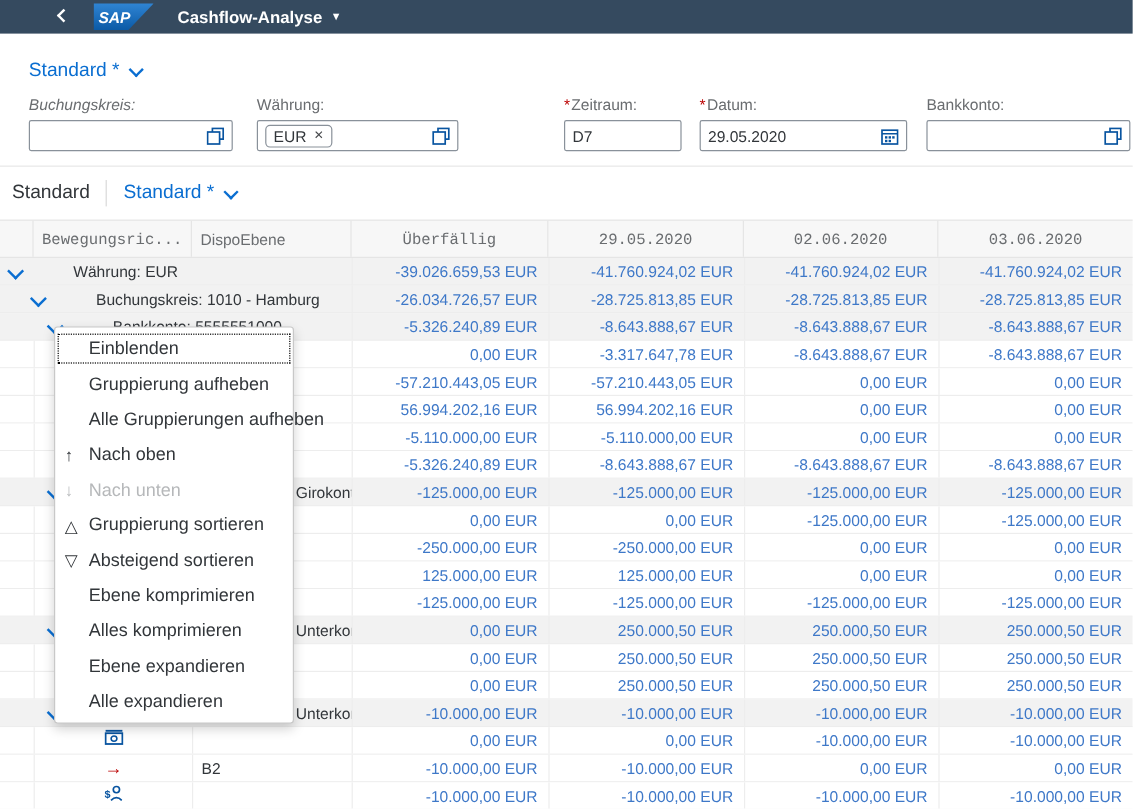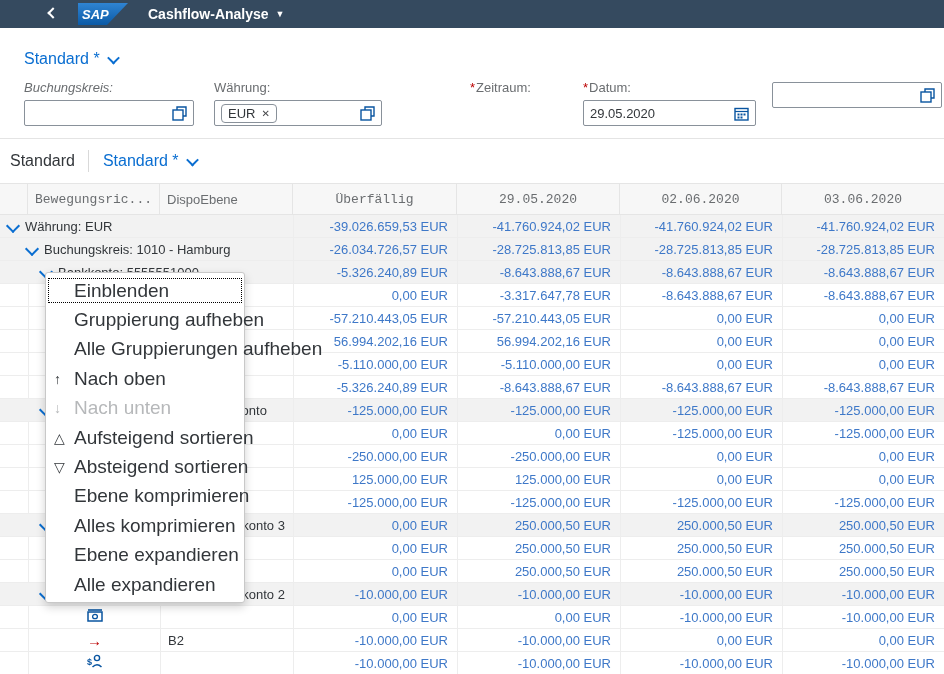--- a/index.html
+++ b/index.html
@@ -57,34 +57,34 @@
   .tbody { position:absolute; left:0; top:215px; width:944px; height:459px; overflow:hidden; }
   .trow { display:flex; width:944px; height:23px; border-bottom:1px solid #ededed;
           background:#fff; position:relative; }
   .trow.group { background:#f2f2f2; }
   .cell { height:22px; display:flex; align-items:center; overflow:hidden; white-space:nowrap; }
   .cell.num { justify-content:flex-end; padding-right:9px; font-size:13px; color:#3e78c8;
               border-left:1px solid #ededed; }
   .cell.plain { border-left:1px solid #ededed; }
   .trow .cell:first-child { border-left:none; }
   .leaf-a { } .leaf-b { justify-content:center; } .leaf-c { padding-left:7px; font-size:13px; color:#32363a; }
-  .grp-label-wrap { display:flex; align-items:center; overflow:hidden; }
+  .grp-label-wrap { display:flex; align-items:center; overflow:hidden;gap:36px; }
   .grp-chev { width:10px; height:10px; border-left:2px solid #0a6ed1; border-bottom:2px solid #0a6ed1;
               transform:rotate(-45deg); margin-right:7px; flex:0 0 auto; cursor:pointer; }
   .grp-text { font-size:13px; color:#32363a; white-space:nowrap; }
   .arrow-red { color:#bb0000; font-size:15px; font-weight:bold; line-height:1; }
 
   
   .ctx-menu { position:absolute; left:45px; top:272px; width:200px; background:#fff;
               border:1px solid #c8c8c8; border-radius:3px; box-shadow:0 4px 10px rgba(0,0,0,.18);
               padding:3px 0; z-index:50; }
   .ctx-item { height:29.4px; display:flex; align-items:center; padding:0 8px 0 8px;
               cursor:pointer; position:relative; }
   .ctx-item .mi-icon { width:20px; flex:0 0 20px; font-size:14px; color:#32363a; text-align:left; }
-  .ctx-item .mi-label { font-size:19px; color:#32363a; white-space:nowrap; }
+  .ctx-item .mi-label { font-size:15px; color:#32363a; white-space:nowrap; }
   .ctx-item.disabled .mi-label, .ctx-item.disabled .mi-icon { color:#b6b8ba; }
   .ctx-item.focused { outline:1px dotted #000; outline-offset:-3px; }
 </style>
 </head>
 <body>
 
 <div class="root">
 
   <div class="shellbar">
     <div class="back-btn">
@@ -128,37 +128,41 @@
             <span class="tx">✕</span>
           </span>
           <span class="ff-icon"><svg width="15" height="15" viewBox="0 0 15 15">
               <rect x="1" y="4" width="10" height="10" fill="none" stroke="#0854a0" stroke-width="1.4"></rect>
               <path d="M5 4 V1 H14 V10 H11" fill="none" stroke="#0854a0" stroke-width="1.4"></path>
             </svg></span>
         </div>
       </div>
       <div class="filter-field" style="left: 470px; width: 98px;">
         <div class="ff-label"><span class="req">*</span>Zeitraum:</div>
+        <div class="ff-box">
+          <span class="ff-value">D7</span>
+        </div>
       </div>
       <div class="filter-field" style="left: 583px; width: 173px;">
         <div class="ff-label"><span class="req">*</span>Datum:</div>
         <div class="ff-box">
           <span class="ff-value">29.05.2020</span>
           <span class="ff-icon"><svg width="15" height="15" viewBox="0 0 15 15">
               <rect x="1" y="2.5" width="13" height="11.5" fill="none" stroke="#0854a0" stroke-width="1.4"></rect>
               <line x1="1" y1="5.5" x2="14" y2="5.5" stroke="#0854a0" stroke-width="1.2"></line>
               <rect x="3.5" y="7.5" width="2" height="2" fill="#0854a0"></rect>
               <rect x="6.5" y="7.5" width="2" height="2" fill="#0854a0"></rect>
               <rect x="9.5" y="7.5" width="2" height="2" fill="#0854a0"></rect>
               <rect x="3.5" y="10.5" width="2" height="2" fill="#0854a0"></rect>
               <rect x="6.5" y="10.5" width="2" height="2" fill="#0854a0"></rect>
             </svg></span>
         </div>
       </div>
       <div class="filter-field" style="left: 772px; width: 170px;">
+        <div class="ff-label">Bankkonto:</div>
         <div class="ff-box">
           <span class="ff-icon"><svg width="15" height="15" viewBox="0 0 15 15">
               <rect x="1" y="4" width="10" height="10" fill="none" stroke="#0854a0" stroke-width="1.4"></rect>
               <path d="M5 4 V1 H14 V10 H11" fill="none" stroke="#0854a0" stroke-width="1.4"></path>
             </svg></span>
         </div>
       </div>
     </div>
   <div class="filter-sep"></div>
 
@@ -399,21 +403,21 @@
       <div class="ctx-item">
         <span class="mi-icon">↑</span>
         <span class="mi-label">Nach oben</span>
       </div>
       <div class="ctx-item disabled">
         <span class="mi-icon">↓</span>
         <span class="mi-label">Nach unten</span>
       </div>
       <div class="ctx-item">
         <span class="mi-icon">△</span>
-        <span class="mi-label">Aufsteigend sortieren</span>
+        <span class="mi-label">Gruppierung sortieren</span>
       </div>
       <div class="ctx-item">
         <span class="mi-icon">▽</span>
         <span class="mi-label">Absteigend sortieren</span>
       </div>
       <div class="ctx-item">
         <span class="mi-icon"></span>
         <span class="mi-label">Ebene komprimieren</span>
       </div>
       <div class="ctx-item">

